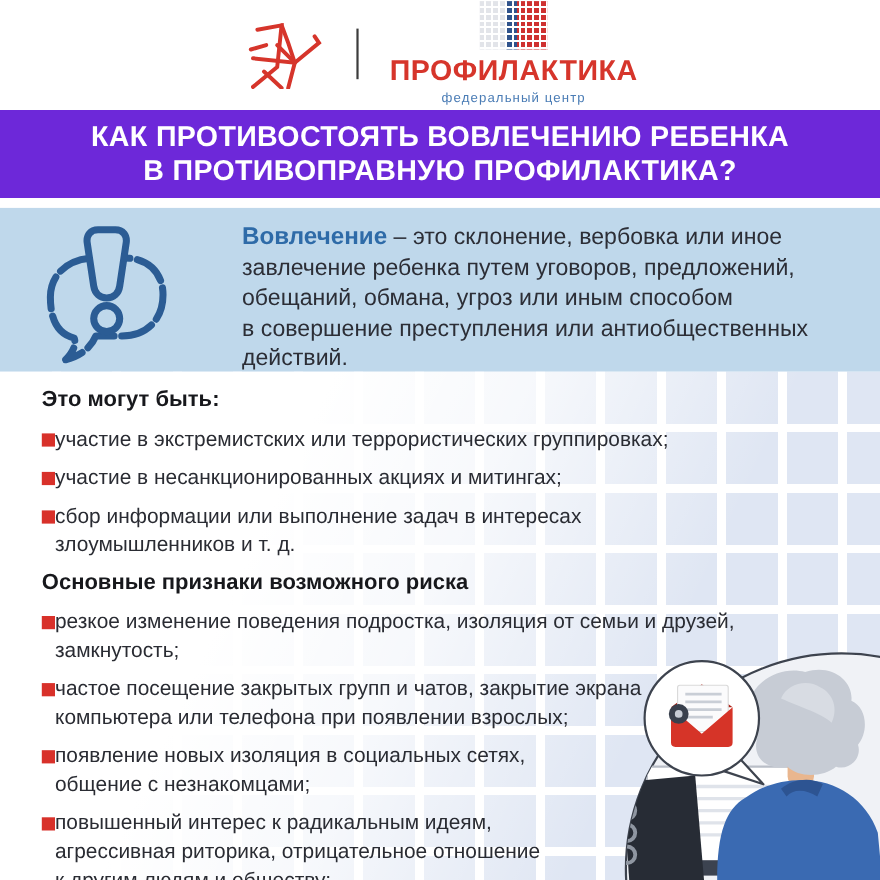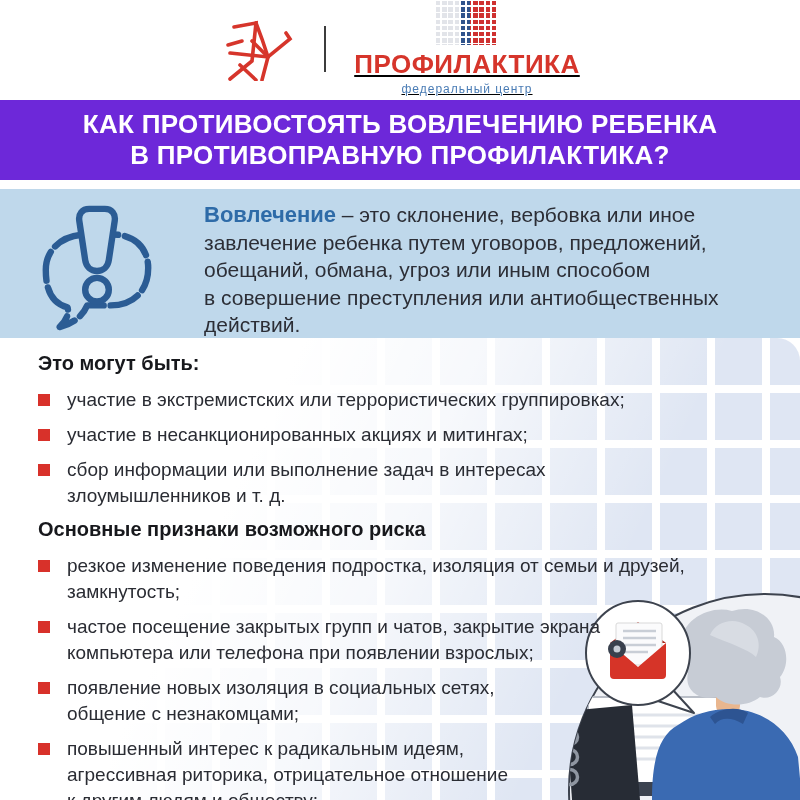--- a/index.html
+++ b/index.html
@@ -1,54 +1,53 @@
 <!DOCTYPE html>
 <html><head>
 <meta charset="utf-8">
 <style>
   * { margin:0; padding:0; box-sizing:border-box; }
   html,body { width:800px; height:800px; overflow:hidden; background:#fff;
     font-family:"Liberation Sans", sans-serif; }
   .poster { position:relative; width:800px; height:800px; background:#fff; }
 
   
-  .header { height:97px; display:flex; align-items:center; justify-content:center; gap:28px; background:#fff;text-decoration:underline; }
+  .header { height:97px; display:flex; align-items:center; justify-content:center; gap:28px; background:#fff; }
   .brand-mark { width:76px; height:64px; }
   .divider { width:2px; height:46px; background:#3c3c3c; }
   .brand-block { display:flex; flex-direction:column; align-items:center; }
   .grid-logo { width:62px; height:44px; margin-bottom:4px;
     background:
       repeating-linear-gradient(to bottom, transparent 0 4.4px, #fff 4.4px 6.2px),
       repeating-linear-gradient(to right, transparent 0 4.4px, #fff 4.4px 6.2px),
       linear-gradient(to right, #e2e4e9 0 38%, #30538c 38% 55%, #cf3130 55% 100%);
   }
   .brand-name { font-size:26px; font-weight:bold; color:#d6352b; letter-spacing:0.5px; }
   .brand-subtitle { font-size:12px; color:#4a7cb5; letter-spacing:1px; margin-top:2px; }
 
   
   .banner { height:80px; margin-top:3px; background:#6d28d9; color:#fff;
     text-align:center; padding-top:9px; font-weight:bold; font-size:26px; line-height:31px; letter-spacing:0.3px; }
 
   
   .definition { height:149px; margin-top:9px; background:#bfd8eb; display:flex; align-items:flex-start;
-    padding:12px 28px 0 36px; gap:46px; }
+    padding:12px 28px 0 36px; gap:62px; }
   .warn-icon { width:122px; height:128px; flex:none; margin-top:2px; }
   .definition-text { font-size:21px; line-height:27.5px; color:#2c2e36; white-space:pre-line; max-width:600px; }
   .definition-term { font-weight:bold; color:#2e6ba8; font-size:22px; }
 
   
   .content { position:relative; height:462px; padding:8px 0 0 38px;
     background:
       linear-gradient(115deg, #ffffff 30%, rgba(255,255,255,0.75) 48%, rgba(255,255,255,0) 72%),
       repeating-linear-gradient(to right, rgba(255,255,255,0) 0 47px, #ffffff 47px 55px),
       repeating-linear-gradient(to bottom, #dfe6f3 0 47px, #ffffff 47px 55px);
-    border-radius: 23px;
   }
   .section-heading { font-size:20px; font-weight:bold; color:#17181c; margin:6px 0 12px; position:relative; z-index:2; }
-  .item { display:flex; gap:17px; margin-bottom:9px; position:relative; z-index:2; }
+  .item { display:flex; margin-bottom:9px; position:relative; z-index:2; }
   .bullet { width:12px; height:12px; background:#d8312a; margin-top:7px; flex:none; }
   .item-text { font-size:19px; line-height:26px; color:#2a2c33; white-space:pre-line; }
 
   
   .illustration { position:absolute; right:0; bottom:0; width:240px; height:215px; z-index:1; pointer-events:none; }
 </style>
 </head>
 <body>
 
 <div class="poster">

